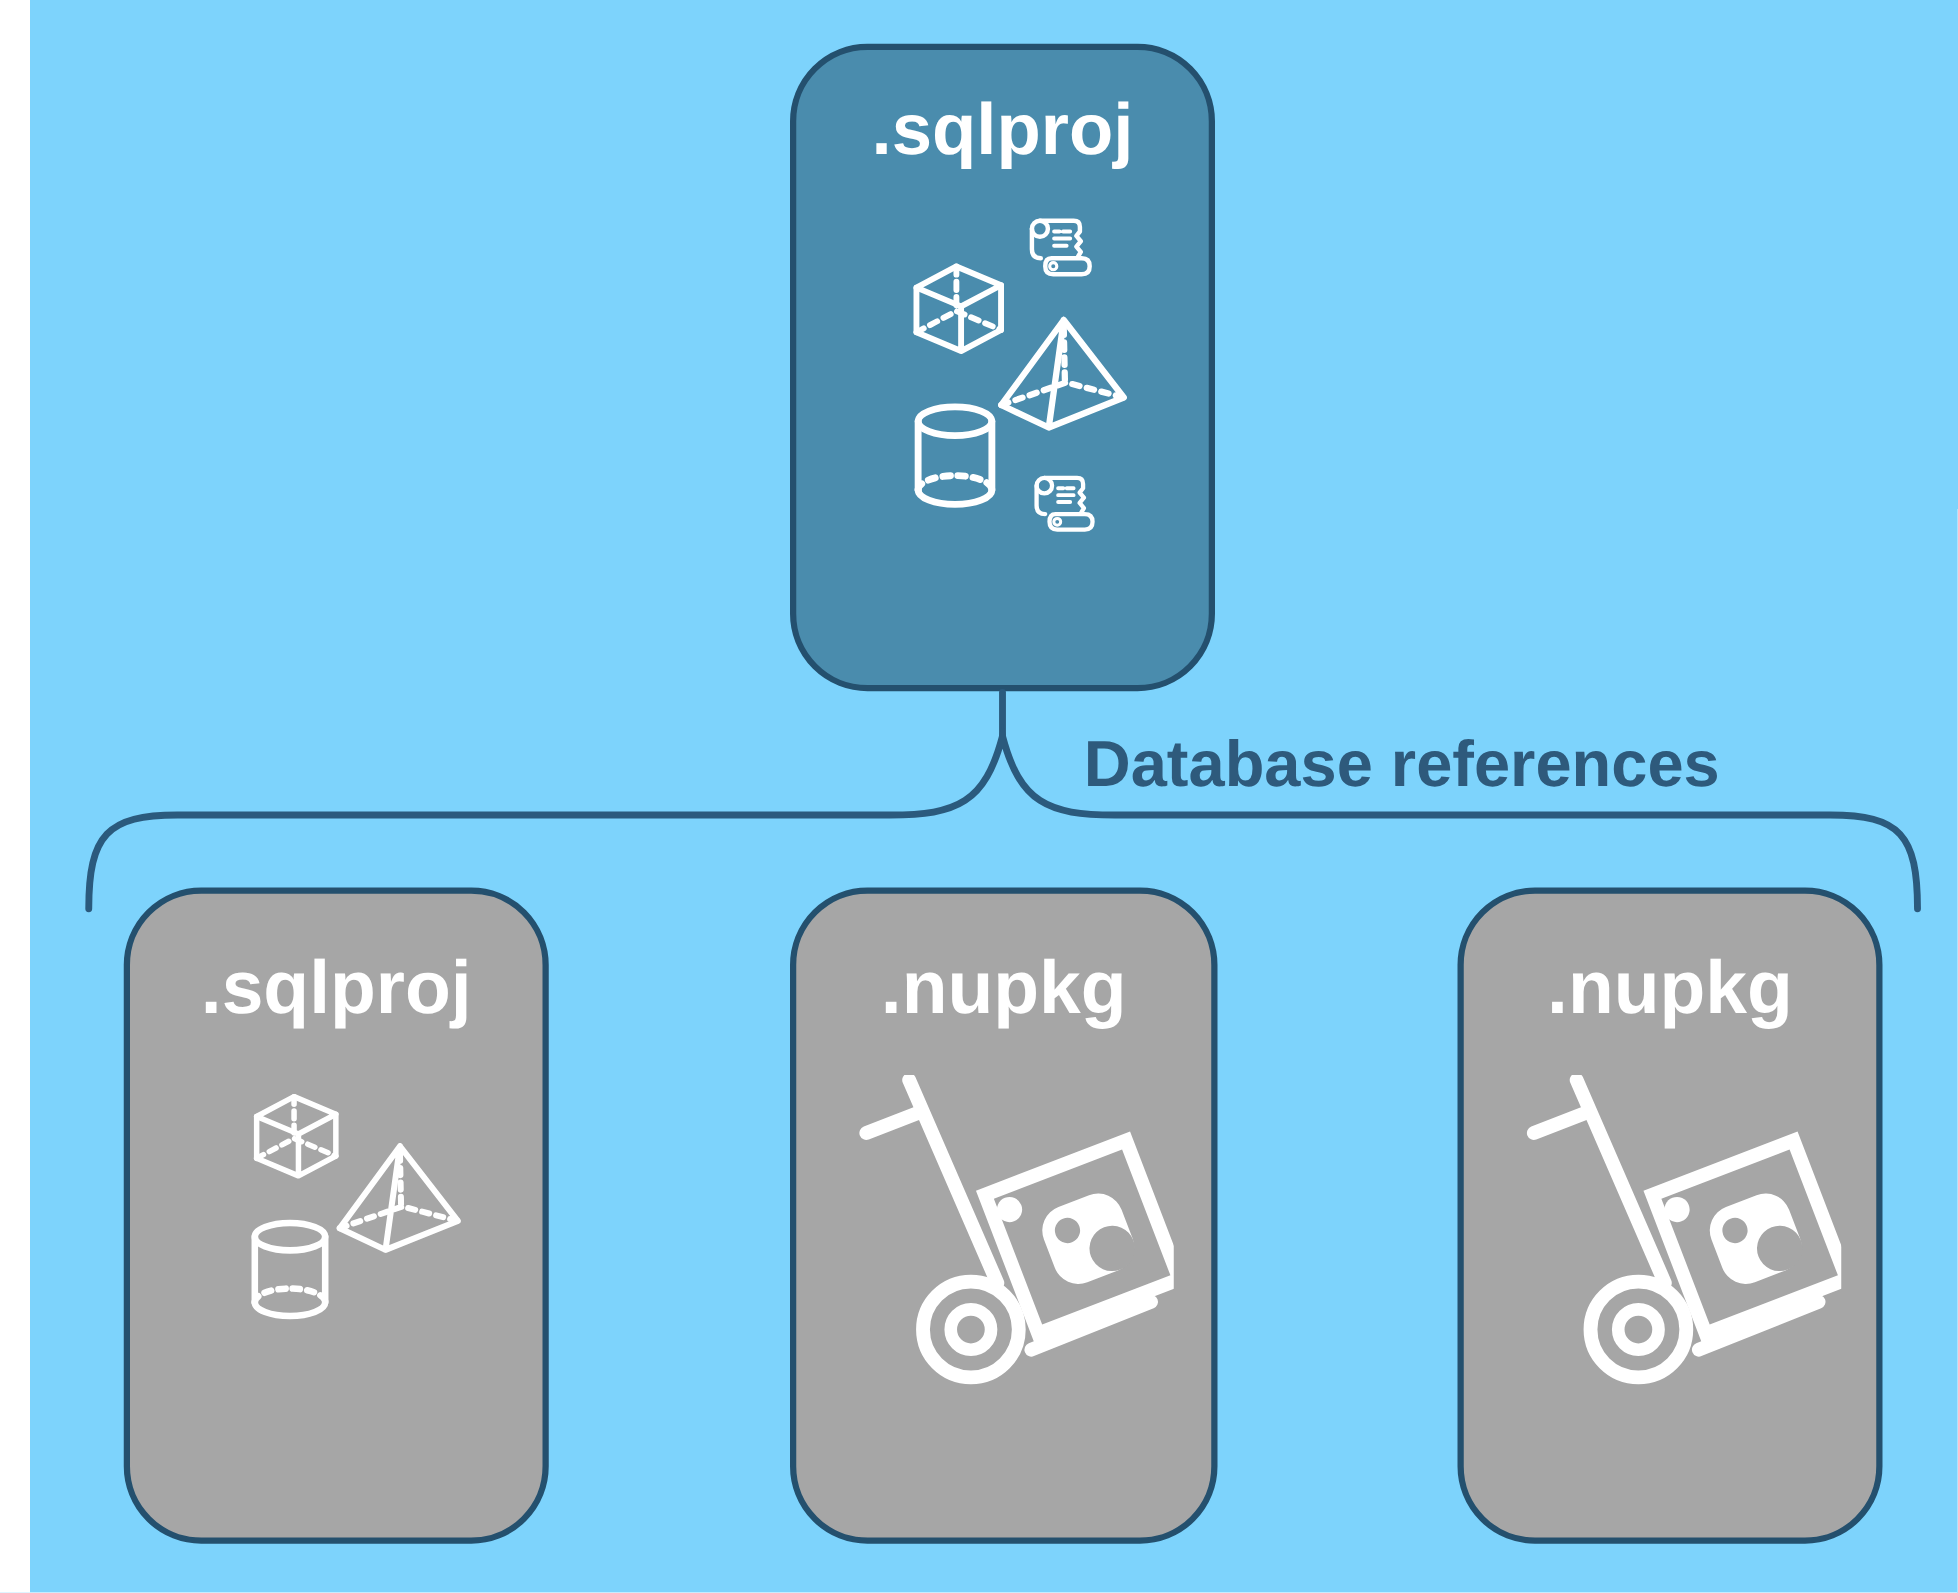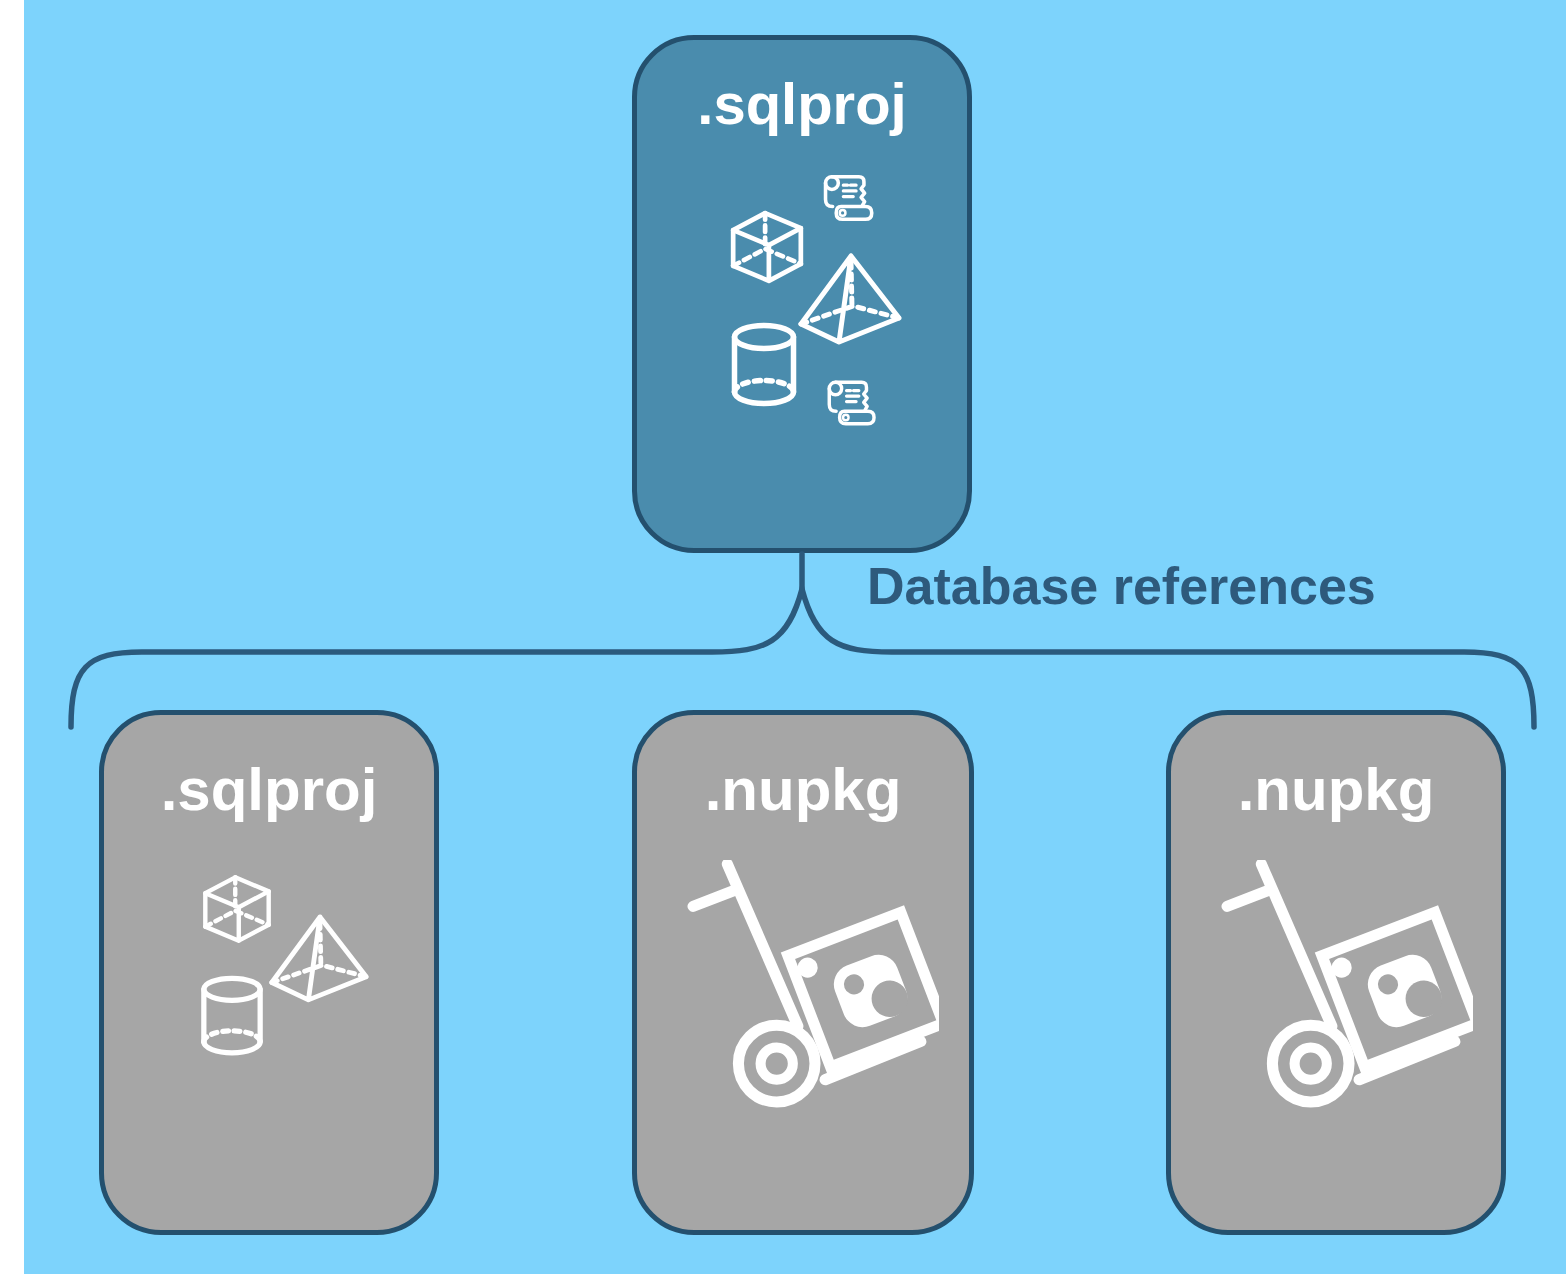--- a/index.html
+++ b/index.html
@@ -38,21 +38,21 @@
   .icon svg { display: block; width: 100%; height: 100%; }
   #connector-layer {
     position: absolute;
     left: 0; top: 0;
     width: 1566px; height: 1274px;
     pointer-events: none;
   }
   #brace-label {
     position: absolute;
     left: 843px;
-    top: 556px;
+    top: 582px;
     font-size: 52px;
     font-weight: bold;
     color: #2e5a7c;
     white-space: nowrap;
   }
   .wire { stroke: #2b5a7d; stroke-width: 5.5; fill: none; stroke-linecap: round; }
 </style>
 </head>
 <body>
 

